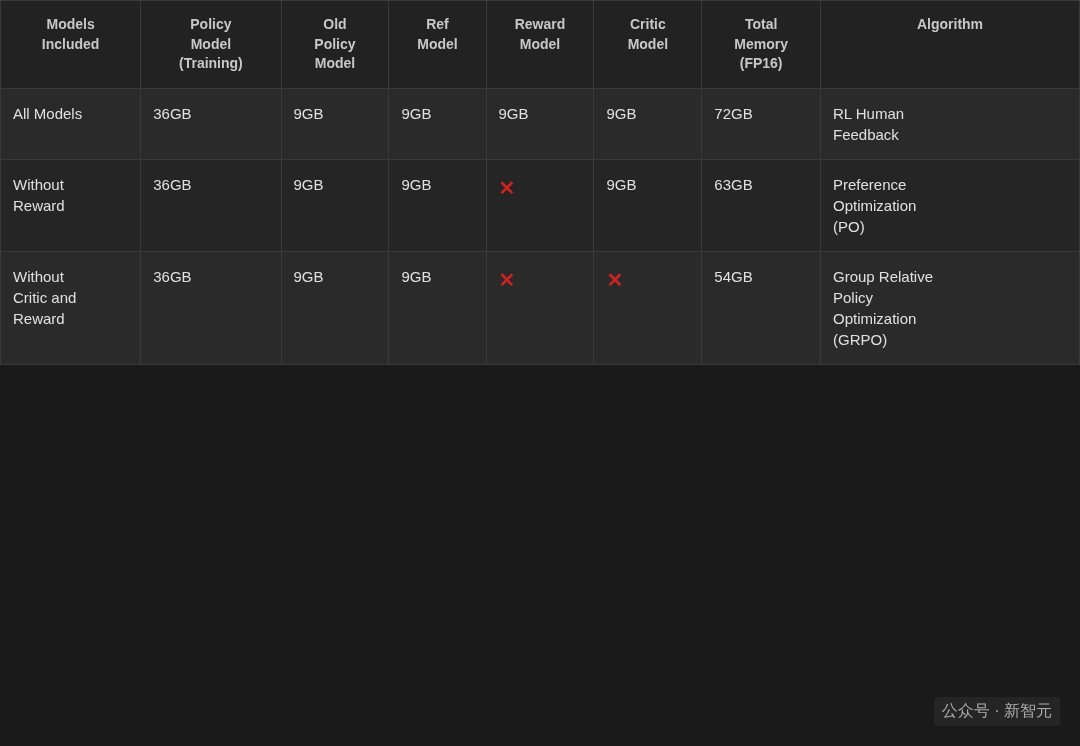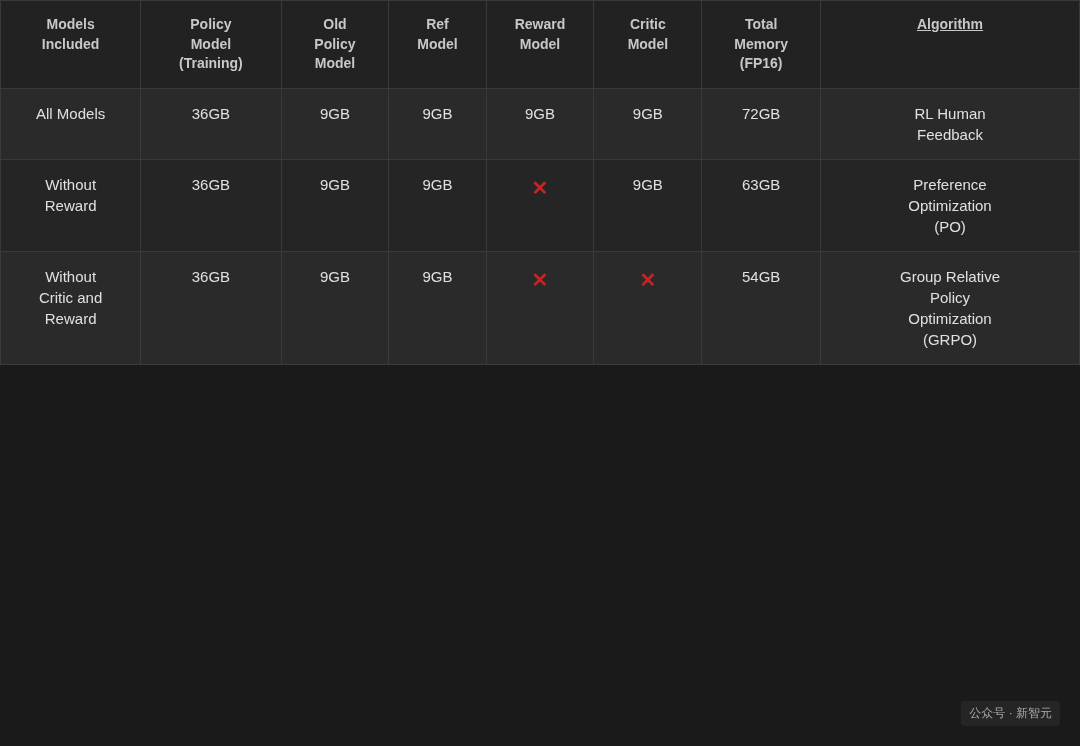--- a/index.html
+++ b/index.html
@@ -18,21 +18,20 @@
 
     .table-container {
       width: 100%;
       overflow: hidden;
     }
 
     table {
       width: 100%;
       border-collapse: collapse;
       table-layout: fixed;
-      text-align: center;
     }
 
     th, td {
       border: 1px solid #3a3a3a;
       padding: 14px 12px;
       vertical-align: top;
       font-size: 15px;
       line-height: 1.4;
     }
 
@@ -51,35 +50,35 @@
       background-color: #252525;
     }
 
     .col-models { width: 13%; }
     .col-policy { width: 13%; }
     .col-old-policy { width: 10%; margin-left: 48px; }
     .col-ref { width: 9%; }
     .col-reward { width: 10%; }
     .col-critic { width: 10%; }
     .col-memory { width: 11%; }
-    .col-algorithm { width: 24%; text-decoration: underline; }
+    .col-algorithm { width: 24%; }
 
     .cross {
       color: #cc2222;
       font-size: 20px;
       font-weight: bold;
       display: inline-block;
     }
 
     .watermark {
       position: fixed;
       bottom: 20px;
       right: 20px;
       color: #aaaaaa;
-      font-size: 12px;
+      font-size: 16px;
       background: rgba(40, 40, 40, 0.8);
       padding: 4px 8px;
       border-radius: 4px;
     }
   </style>
 </head>
 <body>
 
 <div class="table-container">
   <table>

